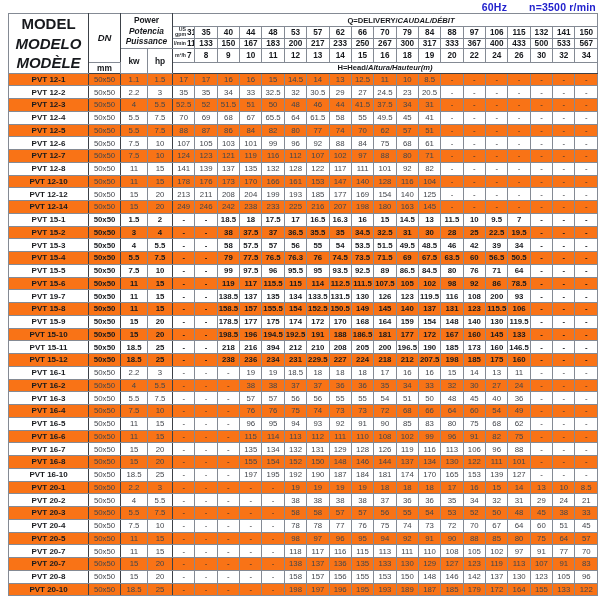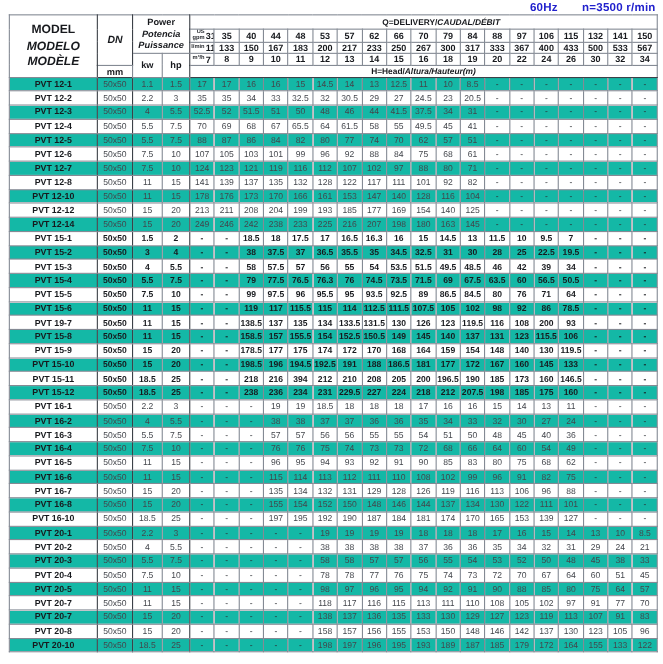--- a/index.html
+++ b/index.html
@@ -12,40 +12,40 @@
 
   
   table{position:absolute;left:8px;top:13px;width:590px;border-collapse:collapse;table-layout:fixed;
         border:1.6px solid #3c4148;}
   th,td{border:1px solid #848a94;padding:0;text-align:center;vertical-align:middle;
         overflow:hidden;white-space:nowrap;}
   thead th{background:#fff;color:#17191d;}
   thead tr:last-child th{border-bottom:1.6px solid #3c4148;}
   .thick-r{border-right:1.5px solid #3c4148 !important;}
 
-  .c-model{font-size:11px;font-weight:bold;line-height:1.3;}
+  .c-model{font-size:15px;font-weight:bold;line-height:1.3;}
   .c-model .it{font-style:italic;}
   .c-dn{font-size:9.5px;font-weight:bold;font-style:italic;}
   .c-power{font-size:8.4px;font-weight:bold;line-height:1.25;}
   .c-power .it{font-style:italic;}
   .c-kw,.c-hp,.c-mm{font-size:8.4px;font-weight:bold;}
   .q-title{font-size:7.6px;font-weight:bold;height:12px;padding-left:32px;}
   .q-title .bi,.h-title .bi{font-style:italic;}
   .h-title{font-size:7.6px;font-weight:bold;height:9px;border-left:none;margin-top:36px;}
   tr.u-row{height:10px;}
   .uval{font-size:8.2px;font-weight:bold;}
   .ufirst{text-align:left;}
   .ufirst .ulab{display:inline-block;width:13px;font-size:5.2px;line-height:1.05;white-space:normal;
                 text-align:right;vertical-align:middle;margin:0 1px 0 0;color:#2a2d32;}
   .ufirst .uv{display:inline-block;vertical-align:middle;}
 
   tbody tr{height:12.75px;}
   tbody td{font-size:7.8px;color:#43464c;}
   td.model{font-size:8px;font-weight:bold;color:#17191d;}
-  tr.shaded{background:#14b8a6;}
+  tr.shaded{background:#f97316;}
   tr.hl td{font-weight:bold;color:#17191d;}
   tr.gstart td{border-top:1.6px solid #3c4148;}
   td.dash{color:#2c2e33;}
 
   
   .footer{position:absolute;left:8px;right:6px;top:590px;display:flex;justify-content:space-between;
           font-size:14px;color:#17191d;margin-top:29px;}
   .footer .b{font-weight:bold;}
   .footer .bi{font-weight:bold;font-style:italic;}
   .footer .pages{font-weight:bold;color:#2121cd;margin-left:2px;}

